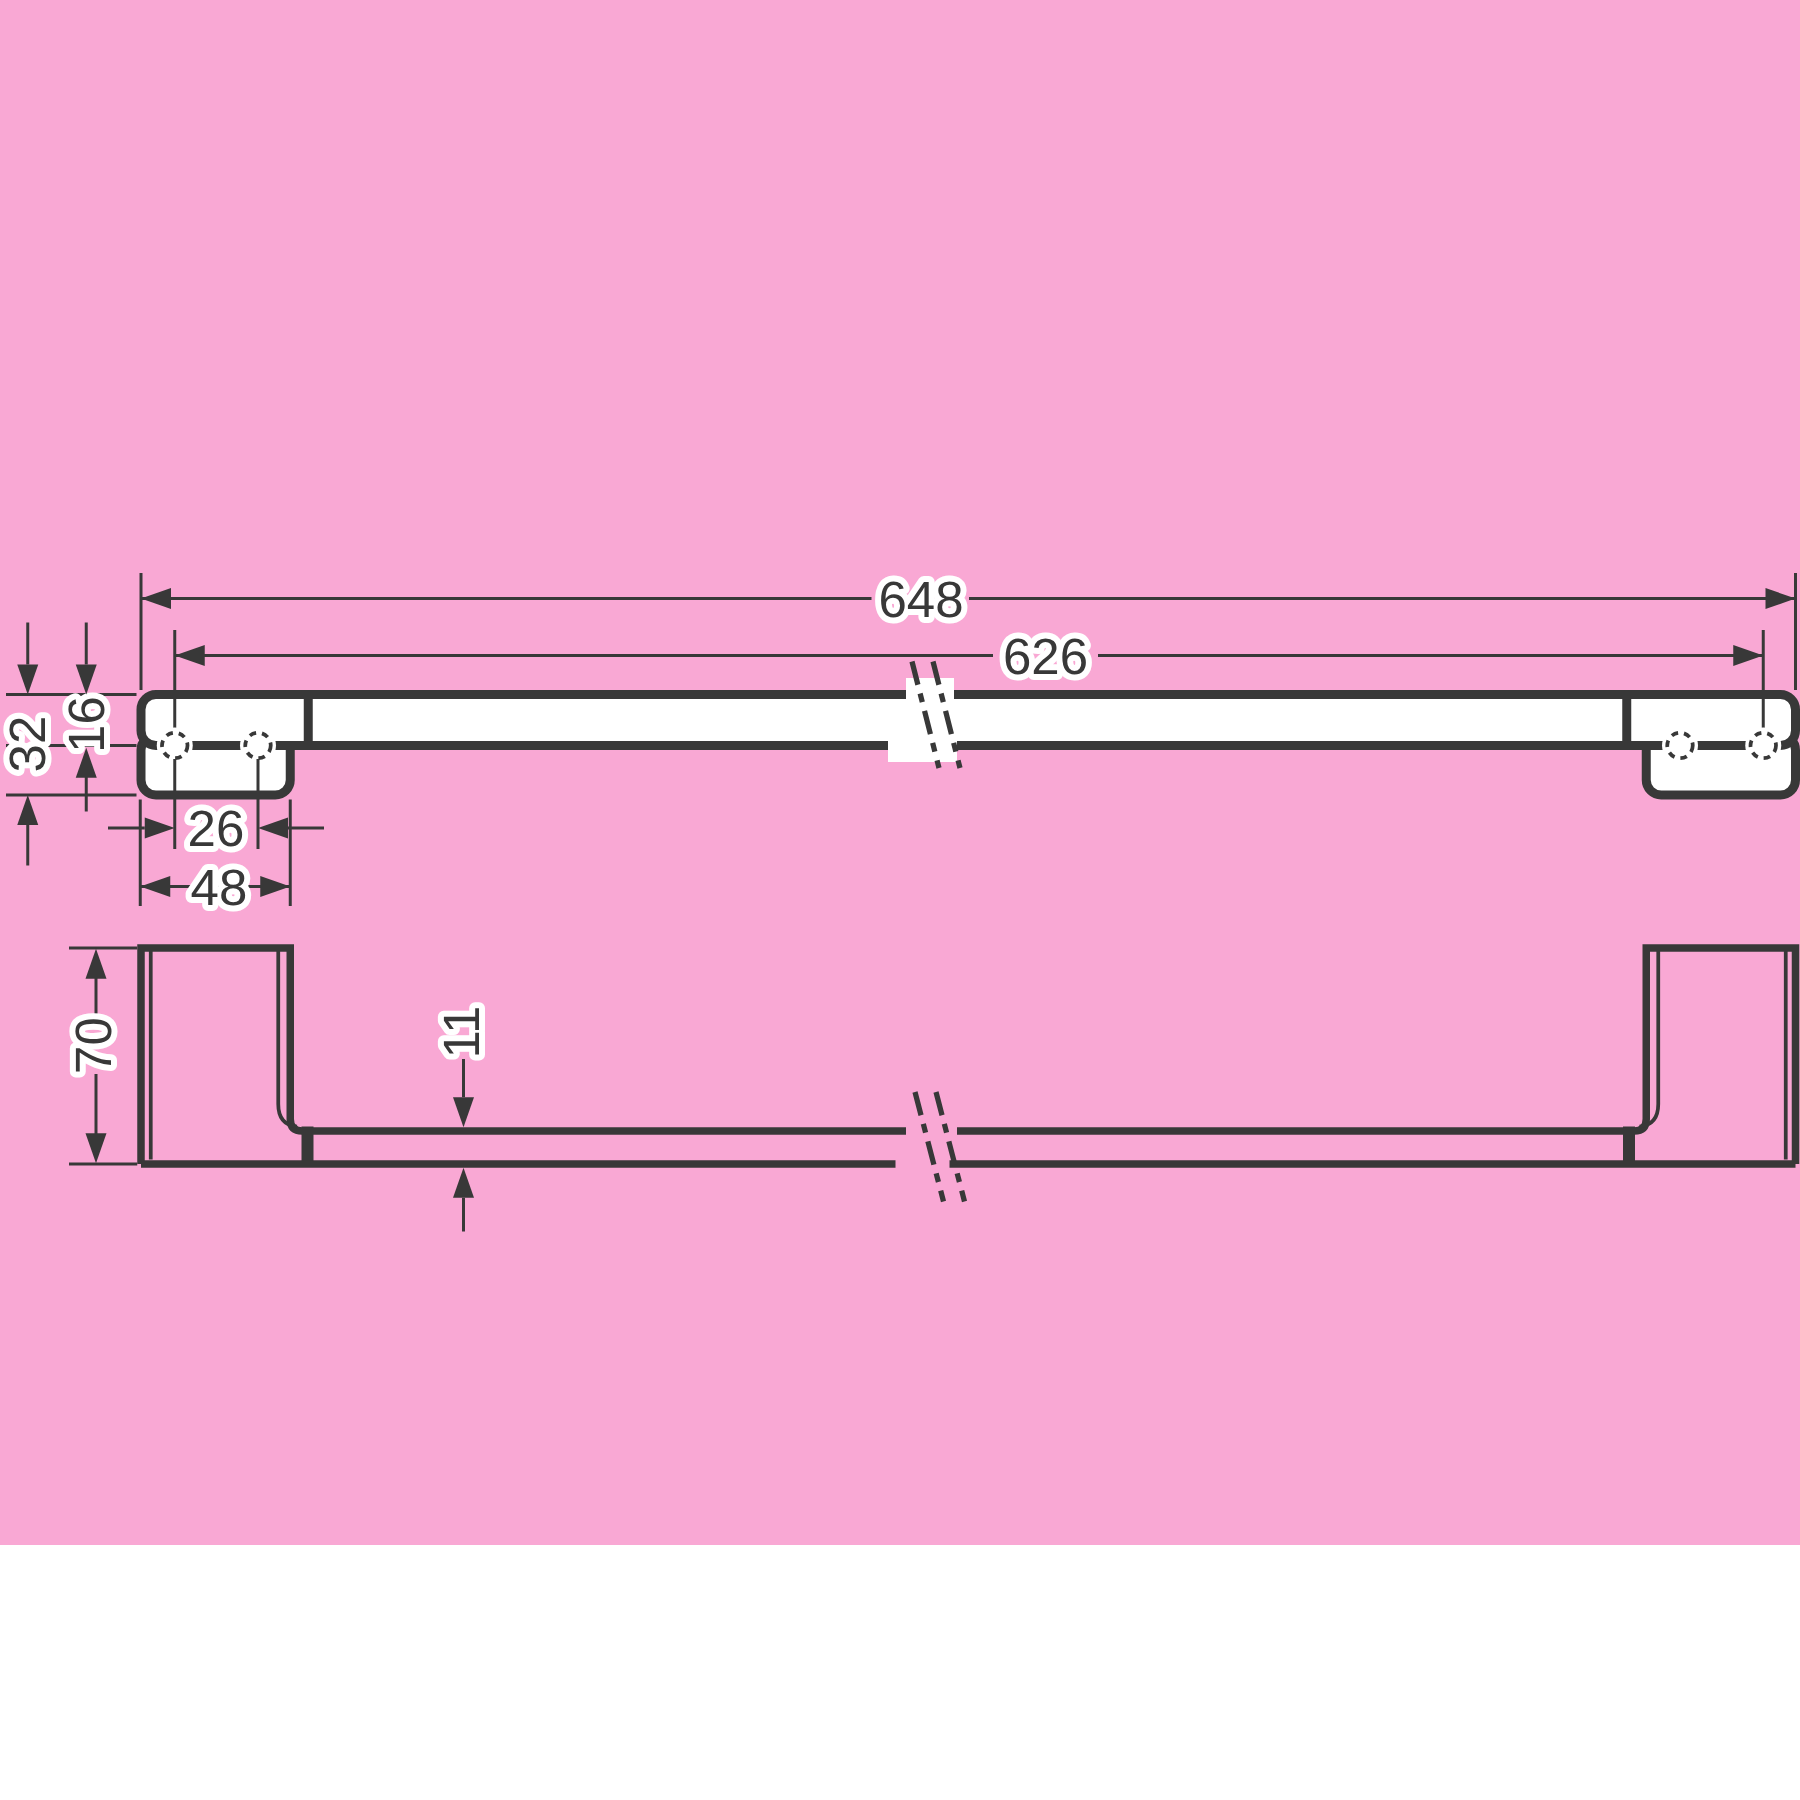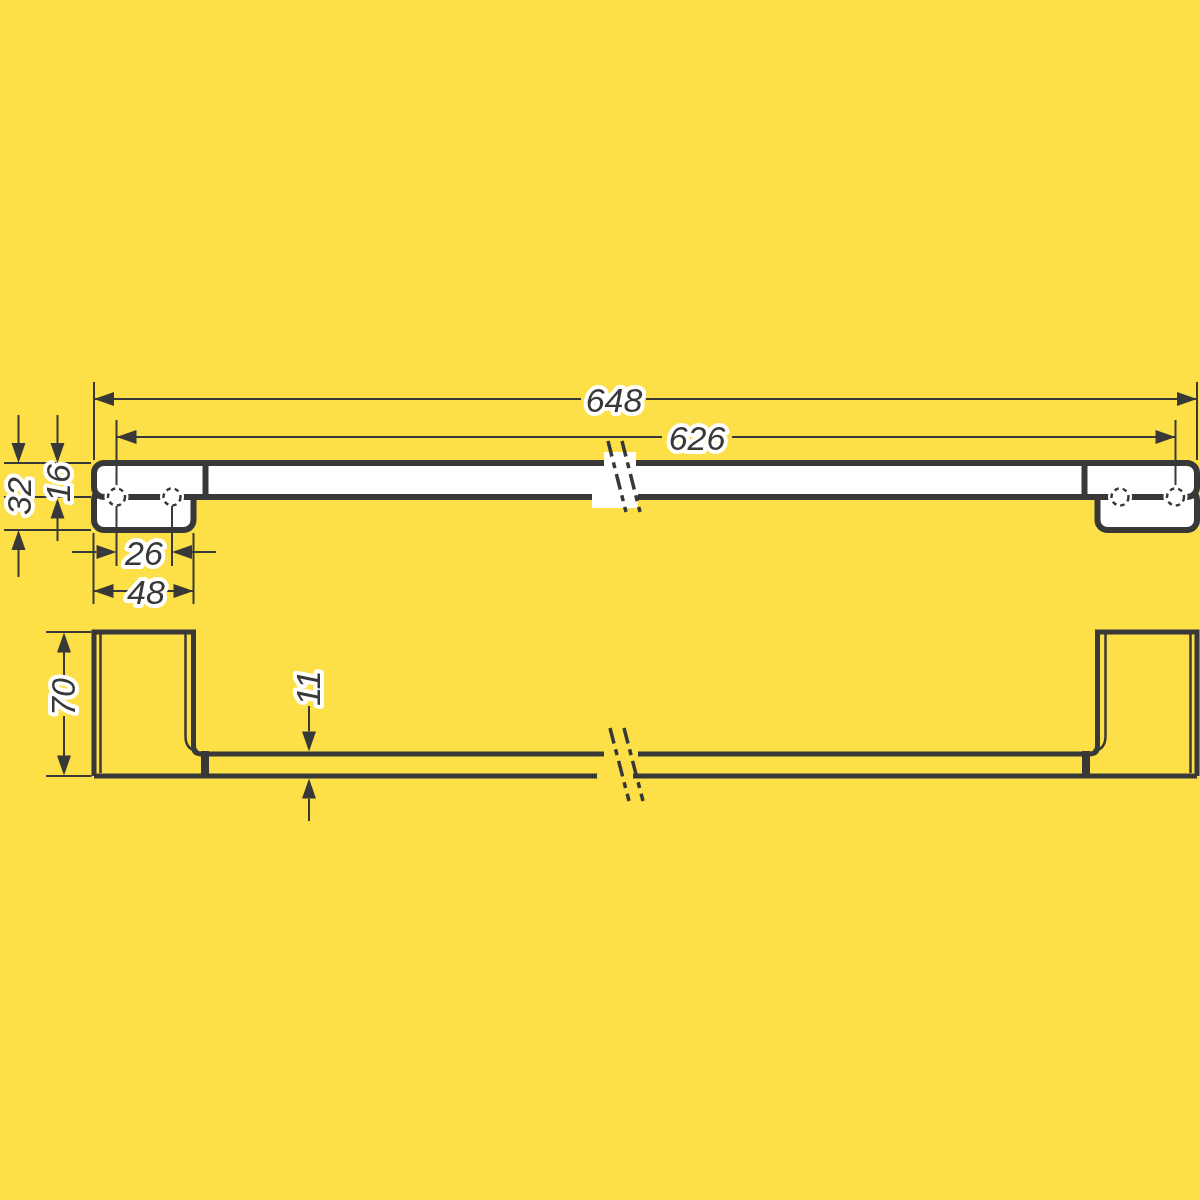--- a/index.html
+++ b/index.html
@@ -1,16 +1,16 @@
 <!DOCTYPE html>
 <html><head>
 <meta charset="utf-8">
 <style>
   html,body { margin:0; padding:0; background:#ffffff; }
-  .stage { position:relative; width:1200px; height:1200px; background:#fde047; overflow:hidden;font-style:italic; }
+  .stage { position:relative; width:1200px; height:1030px; background:#f9a8d4; overflow:hidden; }
   svg { display:block; }
   .thick  { stroke:#383838; stroke-width:6; fill:none; }
   .thick5 { stroke:#383838; stroke-width:5; fill:none; }
   .block  { stroke:#383838; stroke-width:8; fill:none; }
   .thin   { stroke:#383838; stroke-width:2; fill:none; }
   .inner  { stroke:#383838; stroke-width:2.5; fill:none; }
   .arrow  { fill:#383838; stroke:none; }
   .holemask { fill:#ffffff; stroke:none; }
   .gapmask  { fill:#ffffff; stroke:none; }
   .hole   { fill:none; stroke:#383838; stroke-width:2.5; stroke-dasharray:4.5 4; }

